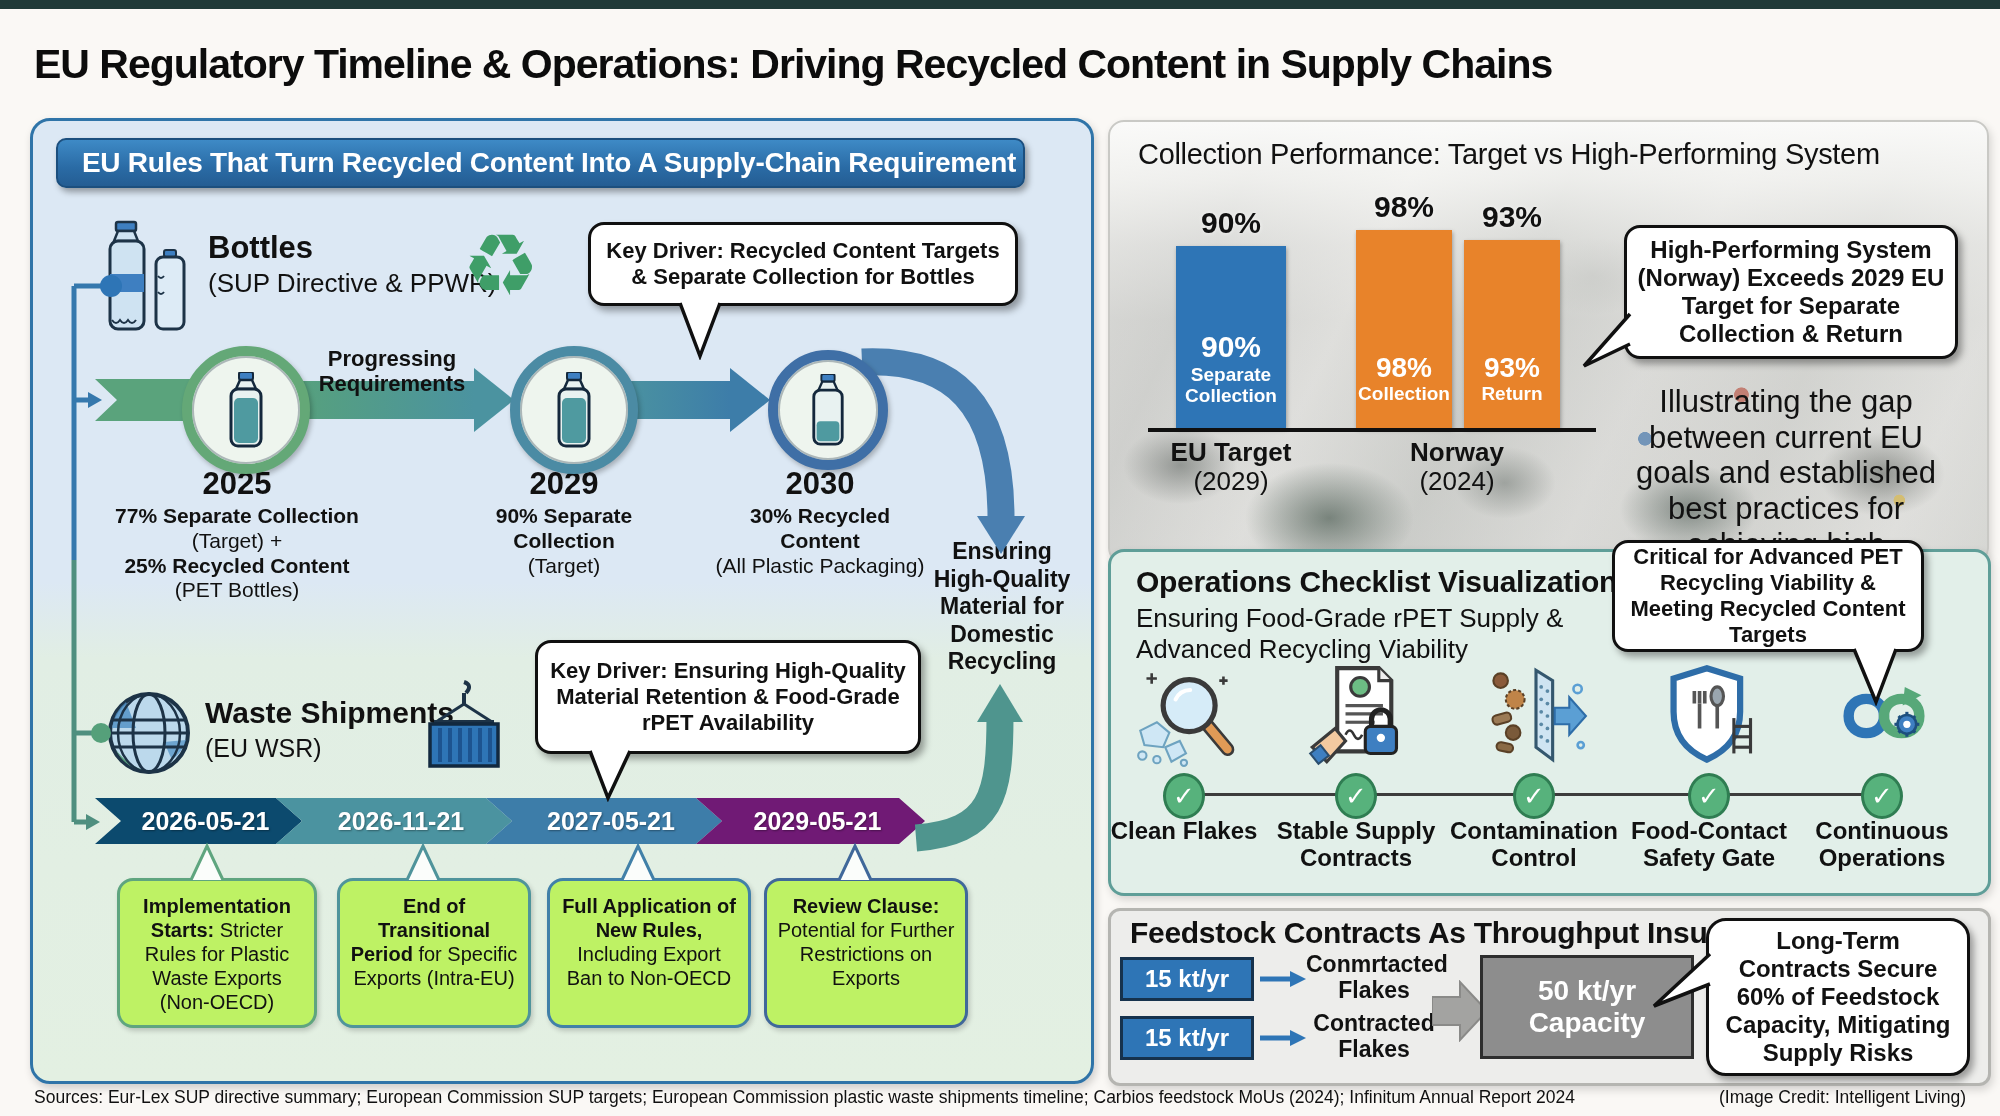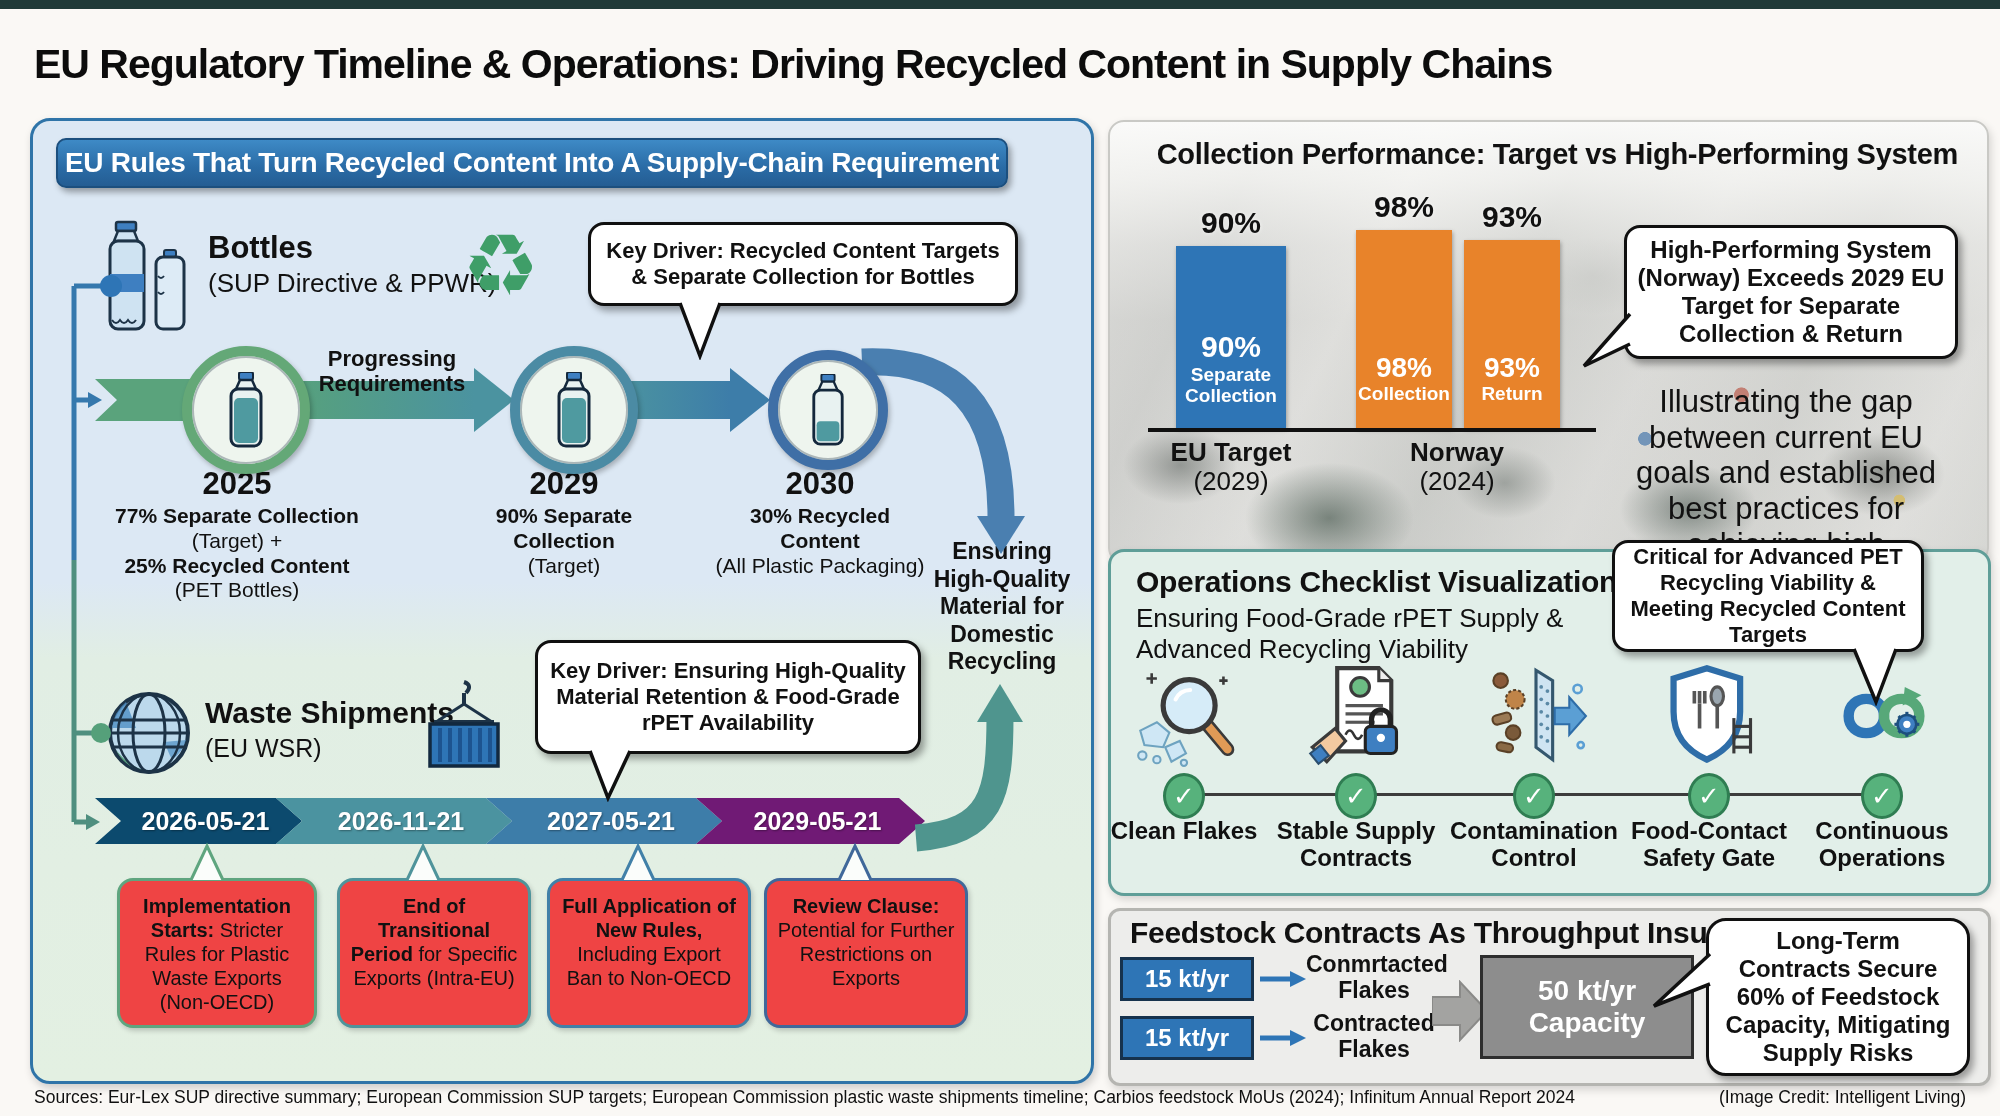--- a/index.html
+++ b/index.html
@@ -9,21 +9,21 @@
   .topbar{position:absolute;left:0;top:0;width:2000px;height:9px;background:#203a38;}
   .page-title{position:absolute;left:34px;top:14px;font-size:41px;font-weight:bold;letter-spacing:-1px;color:#0c0c0c;}
 
   
   .left-panel{position:absolute;left:30px;top:118px;width:1058px;height:960px;border:3px solid #2f74a8;border-radius:20px;
       background:linear-gradient(180deg,#dce8f4 0%,#dce8f4 48%,#e1eee4 56%,#e3f0e2 100%);
       box-shadow:2px 4px 8px rgba(0,0,0,.18);}
   .panel-hdr{position:absolute;left:56px;top:138px;width:948px;height:46px;border:2px solid #1c4f7e;border-radius:10px;
       background:linear-gradient(180deg,#3e8ac6 0%,#2a6ba5 60%,#245d93 100%);
       color:#fff;font-size:28px;font-weight:bold;text-align:center;line-height:46px;
-      box-shadow:3px 4px 6px rgba(0,0,0,.35);letter-spacing:-.3px;}
+      box-shadow:3px 4px 6px rgba(0,0,0,.35);letter-spacing:-.3px;padding-left:17px;}
 
   .bubble{position:absolute;background:#fff;border:3px solid #101010;border-radius:16px;
       box-shadow:4px 5px 7px rgba(0,0,0,.35);display:flex;align-items:center;justify-content:center;
       text-align:center;font-weight:bold;z-index:30;}
   .tail{position:absolute;z-index:31;}
 
   .lbl-big{font-size:31px;font-weight:bold;}
   .lbl-sub{font-size:26px;}
   .recycle{font-size:86px;color:#3f9e68;line-height:1;}
 
@@ -33,21 +33,21 @@
       display:flex;align-items:center;justify-content:center;background:#eef5ee;z-index:10;}
   .year{position:absolute;font-size:31px;font-weight:bold;text-align:center;}
   .detail{position:absolute;font-size:21px;text-align:center;line-height:1.18;}
   .detail .b{font-weight:bold;}
   .progress-lbl{position:absolute;font-size:22px;font-weight:bold;text-align:center;line-height:1.15;}
   .ensuring{position:absolute;font-size:23px;font-weight:bold;text-align:center;line-height:1.2;}
 
   .chev{position:absolute;height:46px;display:flex;align-items:center;color:#fff;font-size:25px;font-weight:bold;
       clip-path:polygon(0 0,calc(100% - 26px) 0,100% 50%,calc(100% - 26px) 100%,0 100%,26px 50%);
       justify-content:center;padding-left:14px;box-sizing:border-box;text-shadow:1px 1px 2px rgba(0,0,0,.35);}
-  .callout{position:absolute;top:878px;height:118px;border-radius:16px;background:#ef4444;border:3px solid #777;
+  .callout{position:absolute;top:878px;height:118px;border-radius:16px;background:#bef264;border:3px solid #777;
       font-size:20px;text-align:center;line-height:1.2;padding:13px 7px;box-sizing:content-box;
       box-shadow:2px 3px 5px rgba(0,0,0,.18);}
   .callout .b{font-weight:bold;}
   .pointer{position:absolute;top:842px;z-index:5;}
 
   
   .collection-panel{position:absolute;left:1108px;top:120px;width:877px;height:440px;border:2px solid #c9c9c5;border-radius:16px;overflow:hidden;
     background:
       linear-gradient(180deg, rgba(252,252,251,.95) 0%, rgba(250,250,248,.78) 13%, rgba(244,244,242,.5) 28%, rgba(238,238,236,.3) 45%, rgba(236,236,234,.3) 100%),
       radial-gradient(14px 14px at 72% 62%, #b05040 0 50%, transparent 55%),
@@ -56,21 +56,21 @@
       radial-gradient(95px 65px at 8% 78%, #6d726e 0%, transparent 60%),
       radial-gradient(130px 85px at 25% 90%, #46564c 0%, transparent 65%),
       radial-gradient(85px 60px at 45% 82%, #7d837e 0%, transparent 60%),
       radial-gradient(115px 75px at 66% 88%, #55615a 0%, transparent 60%),
       radial-gradient(105px 70px at 88% 80%, #696d68 0%, transparent 60%),
       radial-gradient(75px 50px at 15% 45%, #a9aca8 0%, transparent 65%),
       radial-gradient(95px 60px at 55% 35%, #b4b6b2 0%, transparent 65%),
       radial-gradient(85px 55px at 80% 45%, #a2a5a1 0%, transparent 60%),
       linear-gradient(115deg,#d5d5d2 0%,#c2c3c0 15%,#d8d8d5 30%,#bcbeba 45%,#d2d2cf 60%,#c6c7c3 75%,#d9d9d6 90%,#cccdc9 100%);
     box-shadow:2px 4px 8px rgba(0,0,0,.15);}
-  .cp-title{position:absolute;left:1138px;top:138px;width:820px;font-size:29px;font-weight:bold;text-align:right;letter-spacing:-.3px;z-index:3;}
+  .cp-title{position:absolute;left:1138px;top:138px;width:820px;font-size:29px;font-weight:normal;text-align:left;letter-spacing:-.3px;z-index:3;}
   .bar{position:absolute;bottom:688px;z-index:3;box-shadow:1px 2px 4px rgba(0,0,0,.3);}
   .bar-pct{position:absolute;font-size:30px;font-weight:bold;text-align:center;z-index:4;text-shadow:0 0 4px rgba(255,255,255,.7);}
   .bar-inner{position:absolute;color:#fff;font-weight:bold;text-align:center;z-index:4;line-height:1.12;}
   .baseline{position:absolute;left:1148px;top:428px;width:448px;height:4px;background:#101010;z-index:4;}
   .grp{position:absolute;top:438px;width:170px;text-align:center;font-size:26px;line-height:1.1;z-index:4;}
   .grp .n{font-weight:bold;}
   .cp-caption{position:absolute;left:1618px;top:384px;width:336px;font-size:31px;text-align:center;line-height:1.15;z-index:4;}
 
   .operations-panel{position:absolute;left:1108px;top:549px;width:877px;height:341px;border:3px solid #5f9e98;border-radius:16px;
       background:#e2efe9;box-shadow:2px 4px 8px rgba(0,0,0,.15);}

